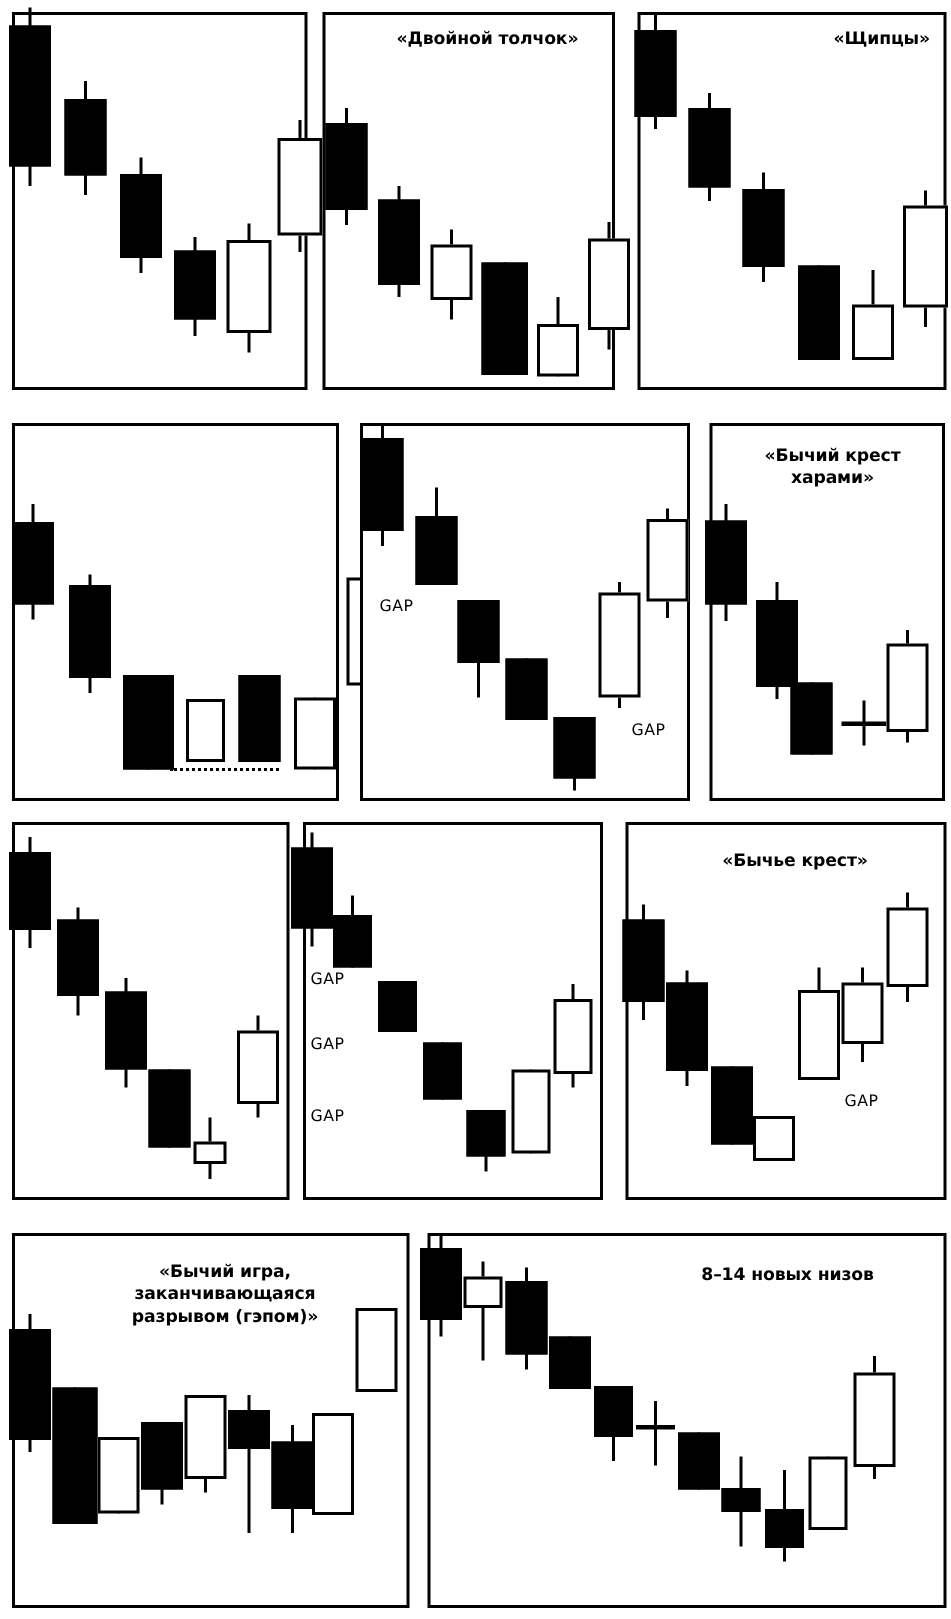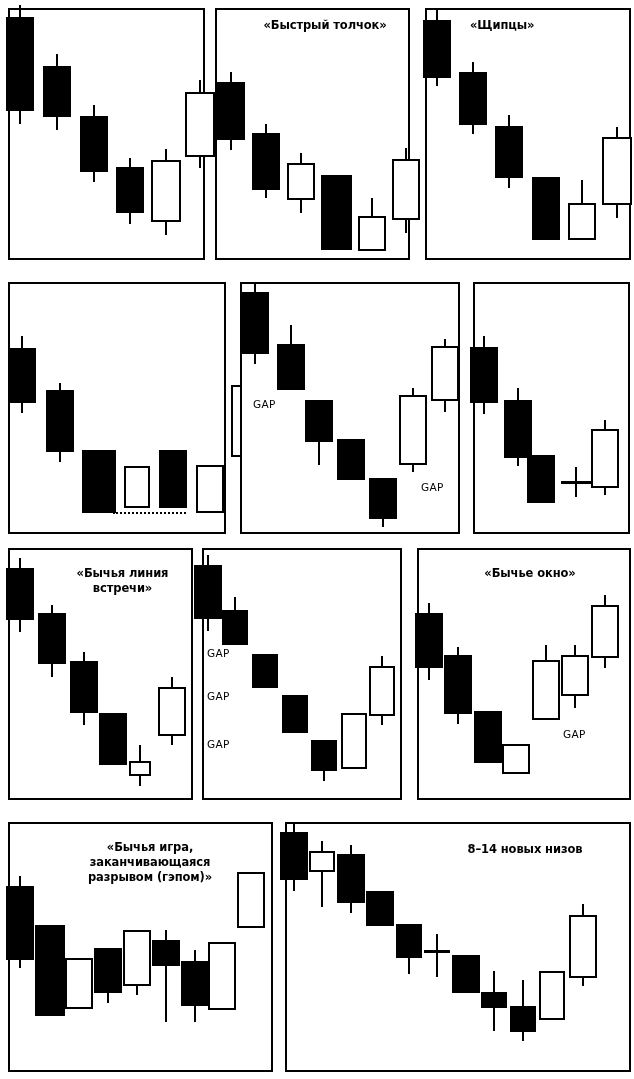--- a/index.html
+++ b/index.html
@@ -113,21 +113,21 @@
       <div class="body black" style="top: 0px; height: 75px;"></div>
     </div>
     <div class="candle" style="left: 358px; top: 198px; width: 28px; height: 53px;">
       <div class="wick" style="top: 0px; height: 53px;"></div>
       <div class="body white" style="top: 18px; height: 35px;"></div>
     </div>
     <div class="candle" style="left: 392px; top: 148px; width: 28px; height: 85px;">
       <div class="wick" style="top: 0px; height: 85px;"></div>
       <div class="body white" style="top: 11px; height: 61px;"></div>
     </div>
-    <div class="panel-title" style="left: 245px; top: 18px; width: 160px; text-align: center;">«Быстрый толчок»</div>
+    <div class="panel-title" style="left: 245px; top: 18px; width: 160px; text-align: center;">«Двойной толчок»</div>
     <div class="panel" style="left: 425px; top: 8px; width: 206px; height: 252px;"></div>
     <div class="candle" style="left: 423px; top: 9px; width: 28px; height: 77px;">
       <div class="wick" style="top: 0px; height: 77px;"></div>
       <div class="body black" style="top: 11px; height: 58px;"></div>
     </div>
     <div class="candle" style="left: 459px; top: 62px; width: 28px; height: 72px;">
       <div class="wick" style="top: 0px; height: 72px;"></div>
       <div class="body black" style="top: 10px; height: 53px;"></div>
     </div>
     <div class="candle" style="left: 495px; top: 115px; width: 28px; height: 73px;">
@@ -139,21 +139,21 @@
       <div class="body black" style="top: 0px; height: 63px;"></div>
     </div>
     <div class="candle" style="left: 568px; top: 180px; width: 28px; height: 60px;">
       <div class="wick" style="top: 0px; height: 60px;"></div>
       <div class="body white" style="top: 23px; height: 37px;"></div>
     </div>
     <div class="candle" style="left: 602px; top: 127px; width: 30px; height: 91px;">
       <div class="wick" style="top: 0px; height: 91px;"></div>
       <div class="body white" style="top: 10px; height: 68px;"></div>
     </div>
-    <div class="panel-title" style="left: 470px; top: 18px; width: 150px; text-align: left;">«Щипцы»</div>
+    <div class="panel-title" style="left: 470px; top: 18px; width: 150px; text-align: right;">«Щипцы»</div>
     <div class="panel" style="left: 8px; top: 282px; width: 218px; height: 252px;"></div>
     <div class="candle" style="left: 8px; top: 336px; width: 28px; height: 77px;">
       <div class="wick" style="top: 0px; height: 77px;"></div>
       <div class="body black" style="top: 12px; height: 55px;"></div>
     </div>
     <div class="candle" style="left: 46px; top: 383px; width: 28px; height: 79px;">
       <div class="wick" style="top: 0px; height: 79px;"></div>
       <div class="body black" style="top: 7px; height: 62px;"></div>
     </div>
     <div class="candle" style="left: 82px; top: 450px; width: 34px; height: 63px;">
@@ -222,20 +222,22 @@
       <div class="body black" style="top: 0px; height: 48px;"></div>
     </div>
     <div class="candle doji-cross" style="left: 561px; top: 467px; width: 30px; height: 30px;">
       <div class="wick" style="top: 0px; height: 30px;"></div>
       <div class="hbar" style="top: 14px;"></div>
     </div>
     <div class="candle" style="left: 591px; top: 420px; width: 28px; height: 75px;">
       <div class="wick" style="top: 0px; height: 75px;"></div>
       <div class="body white" style="top: 9px; height: 59px;"></div>
     </div>
+    <div class="panel-title" style="left: 490px; top: 296px; width: 130px; text-align: center;">«Бычий крест
+харами»</div>
     <div class="panel" style="left: 8px; top: 548px; width: 185px; height: 252px;"></div>
     <div class="candle" style="left: 6px; top: 558px; width: 28px; height: 74px;">
       <div class="wick" style="top: 0px; height: 74px;"></div>
       <div class="body black" style="top: 10px; height: 52px;"></div>
     </div>
     <div class="candle" style="left: 38px; top: 605px; width: 28px; height: 72px;">
       <div class="wick" style="top: 0px; height: 72px;"></div>
       <div class="body black" style="top: 8px; height: 51px;"></div>
     </div>
     <div class="candle" style="left: 70px; top: 652px; width: 28px; height: 73px;">
@@ -247,22 +249,20 @@
       <div class="body black" style="top: 0px; height: 52px;"></div>
     </div>
     <div class="candle" style="left: 129px; top: 745px; width: 22px; height: 41px;">
       <div class="wick" style="top: 0px; height: 41px;"></div>
       <div class="body white" style="top: 16px; height: 15px;"></div>
     </div>
     <div class="candle" style="left: 158px; top: 677px; width: 28px; height: 68px;">
       <div class="wick" style="top: 0px; height: 68px;"></div>
       <div class="body white" style="top: 10px; height: 49px;"></div>
     </div>
-    <div class="panel-title" style="left: 55px; top: 566px; width: 135px; text-align: center;">«Бычья линия
-встречи»</div>
     <div class="panel" style="left: 202px; top: 548px; width: 200px; height: 252px;"></div>
     <div class="candle" style="left: 194px; top: 555px; width: 28px; height: 76px;">
       <div class="wick" style="top: 0px; height: 76px;"></div>
       <div class="body black" style="top: 10px; height: 54px;"></div>
     </div>
     <div class="candle" style="left: 222px; top: 597px; width: 26px; height: 48px;">
       <div class="wick" style="top: 0px; height: 48px;"></div>
       <div class="body black" style="top: 13px; height: 35px;"></div>
     </div>
     <div class="candle" style="left: 252px; top: 654px; width: 26px; height: 34px;">
@@ -311,21 +311,21 @@
     </div>
     <div class="candle" style="left: 561px; top: 645px; width: 28px; height: 63px;">
       <div class="wick" style="top: 0px; height: 63px;"></div>
       <div class="body white" style="top: 10px; height: 41px;"></div>
     </div>
     <div class="candle" style="left: 591px; top: 595px; width: 28px; height: 73px;">
       <div class="wick" style="top: 0px; height: 73px;"></div>
       <div class="body white" style="top: 10px; height: 53px;"></div>
     </div>
     <div class="gap-label" style="left: 563px; top: 728px;">GAP</div>
-    <div class="panel-title" style="left: 450px; top: 566px; width: 160px; text-align: center;">«Бычье окно»</div>
+    <div class="panel-title" style="left: 450px; top: 566px; width: 160px; text-align: center;">«Бычье крест»</div>
     <div class="panel" style="left: 8px; top: 822px; width: 265px; height: 250px;"></div>
     <div class="candle" style="left: 6px; top: 876px; width: 28px; height: 92px;">
       <div class="wick" style="top: 0px; height: 92px;"></div>
       <div class="body black" style="top: 10px; height: 74px;"></div>
     </div>
     <div class="candle" style="left: 35px; top: 925px; width: 30px; height: 91px;">
       <div class="wick" style="top: 0px; height: 91px;"></div>
       <div class="body black" style="top: 0px; height: 91px;"></div>
     </div>
     <div class="candle" style="left: 65px; top: 958px; width: 28px; height: 51px;">
@@ -349,21 +349,21 @@
       <div class="body black" style="top: 11px; height: 45px;"></div>
     </div>
     <div class="candle" style="left: 208px; top: 942px; width: 28px; height: 68px;">
       <div class="wick" style="top: 0px; height: 68px;"></div>
       <div class="body white" style="top: 0px; height: 68px;"></div>
     </div>
     <div class="candle" style="left: 237px; top: 872px; width: 28px; height: 56px;">
       <div class="wick" style="top: 0px; height: 56px;"></div>
       <div class="body white" style="top: 0px; height: 56px;"></div>
     </div>
-    <div class="panel-title" style="left: 55px; top: 840px; width: 190px; text-align: center;">«Бычья игра,
+    <div class="panel-title" style="left: 55px; top: 840px; width: 190px; text-align: center;">«Бычий игра,
 заканчивающаяся
 разрывом (гэпом)»</div>
     <div class="panel" style="left: 285px; top: 822px; width: 346px; height: 250px;"></div>
     <div class="candle" style="left: 280px; top: 824px; width: 28px; height: 67px;">
       <div class="wick" style="top: 0px; height: 67px;"></div>
       <div class="body black" style="top: 8px; height: 48px;"></div>
     </div>
     <div class="candle" style="left: 309px; top: 841px; width: 26px; height: 66px;">
       <div class="wick" style="top: 0px; height: 66px;"></div>
       <div class="body white" style="top: 10px; height: 21px;"></div>

